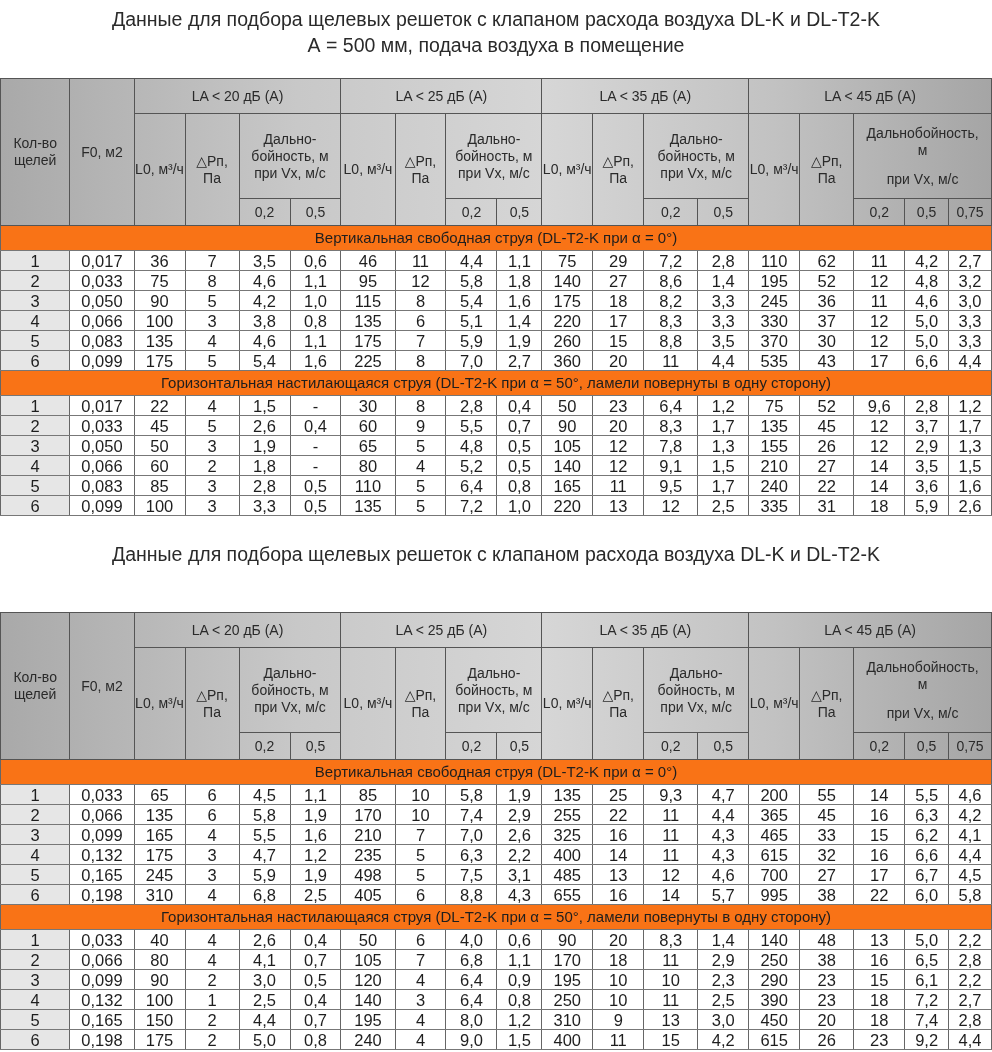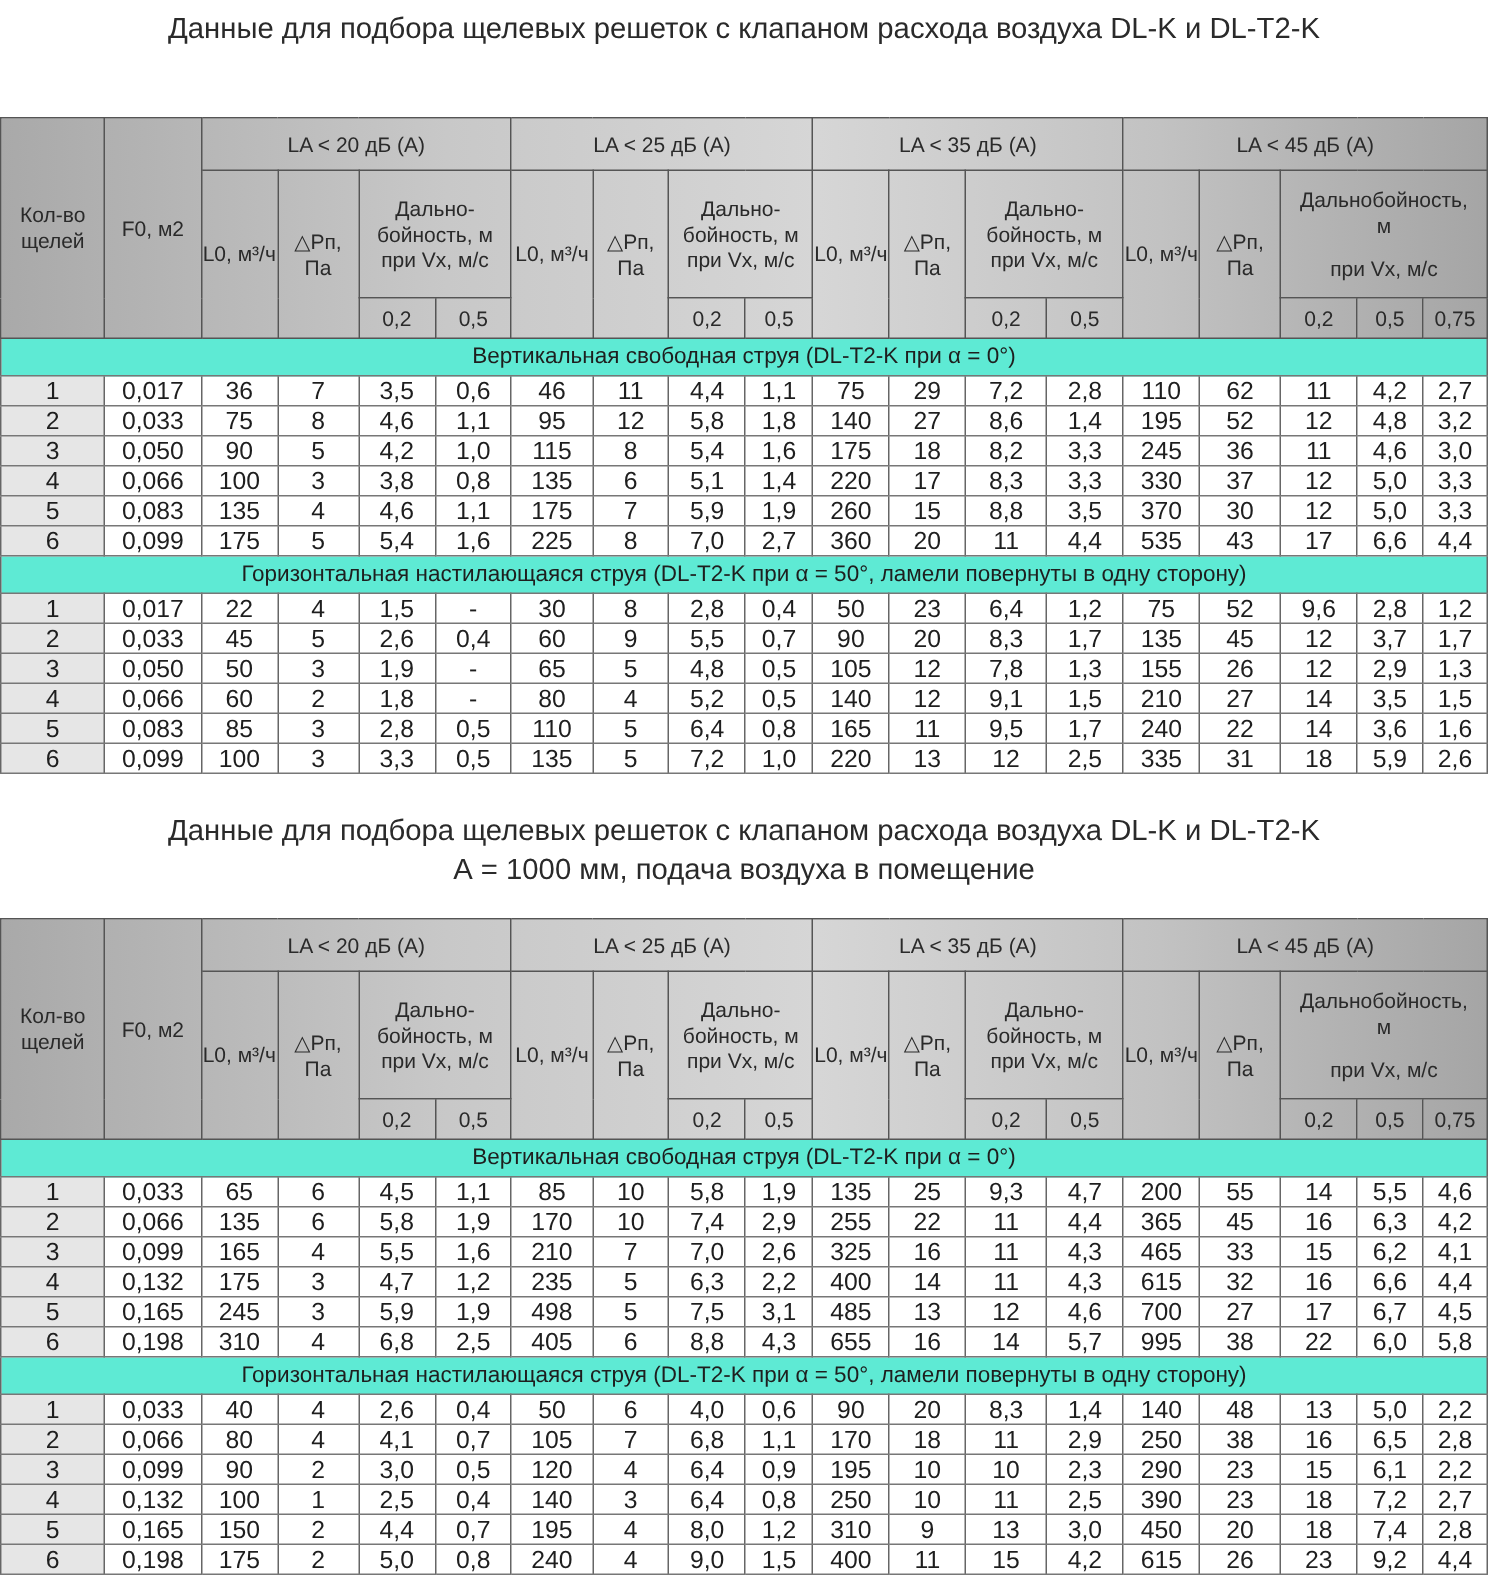--- a/index.html
+++ b/index.html
@@ -20,28 +20,29 @@
                   background: linear-gradient(90deg, #a8a8a8 0%, #c9c9c9 35%, #d4d4d4 55%, #bdbdbd 80%, #9e9e9e 100%);
                   background-attachment: fixed; }
   table.data thead th { background: #c4c4c4; }
   .hdr-band th { height: 34px; }
   .hdr-sub th { height: 84px; }
   .hdr-v th { height: 26px; margin-top: 24px; }
   table.data thead { background: linear-gradient(90deg, #a9a9a9 0%, #c8c8c8 30%, #d6d6d6 55%, #c2c2c2 78%, #a5a5a5 100%); }
   table.data thead th { background: transparent; }
   table.data td { font-size: 16.5px; height: 19px; line-height: 18px; color: #1e1e1e; border-left: 1px solid #666; border-right: 1px solid #666; border-top: none; border-bottom: 1px solid #777; }
   table.data td.idx { background: #e6e6e6; }
-  tr.section td { font-size: 15px; height: 24px; text-align: center; border-bottom: 1px solid #777; background: #5eead4; }
+  tr.section td { font-size: 15px; height: 24px; text-align: center; border-bottom: 1px solid #777; background: #f97316; }
   table.data tbody tr.first td { border-top: 1px solid #555; }
 </style>
 </head>
 <body>
 
 <div class="title-block" id="title1">
   <span class="title-wrap"><span class="title-line">Данные для подбора щелевых решеток с клапаном расхода воздуха DL-K и DL-T2-K</span></span>
+  <span class="title-wrap"><span class="title-line">А = 500 мм, подача воздуха в помещение</span></span>
 </div>
 
 <table class="data" id="table1">
   <colgroup>
       <col style="width: 68px;">
       <col style="width: 63px;">
       <col style="width: 50px;">
       <col style="width: 53px;">
       <col style="width: 50px;">
       <col style="width: 50px;">
@@ -355,21 +356,20 @@
         <td>31</td>
         <td>18</td>
         <td>5,9</td>
         <td>2,6</td>
       </tr>
     </tbody>
 </table>
 
 <div class="title-block" id="title2">
   <span class="title-wrap"><span class="title-line">Данные для подбора щелевых решеток с клапаном расхода воздуха DL-K и DL-T2-K</span></span>
-  <span class="title-wrap"><span class="title-line">А = 1000 мм, подача воздуха в помещение</span></span>
 </div>
 
 <table class="data" id="table2">
   <colgroup>
       <col style="width: 68px;">
       <col style="width: 63px;">
       <col style="width: 50px;">
       <col style="width: 53px;">
       <col style="width: 50px;">
       <col style="width: 50px;">

